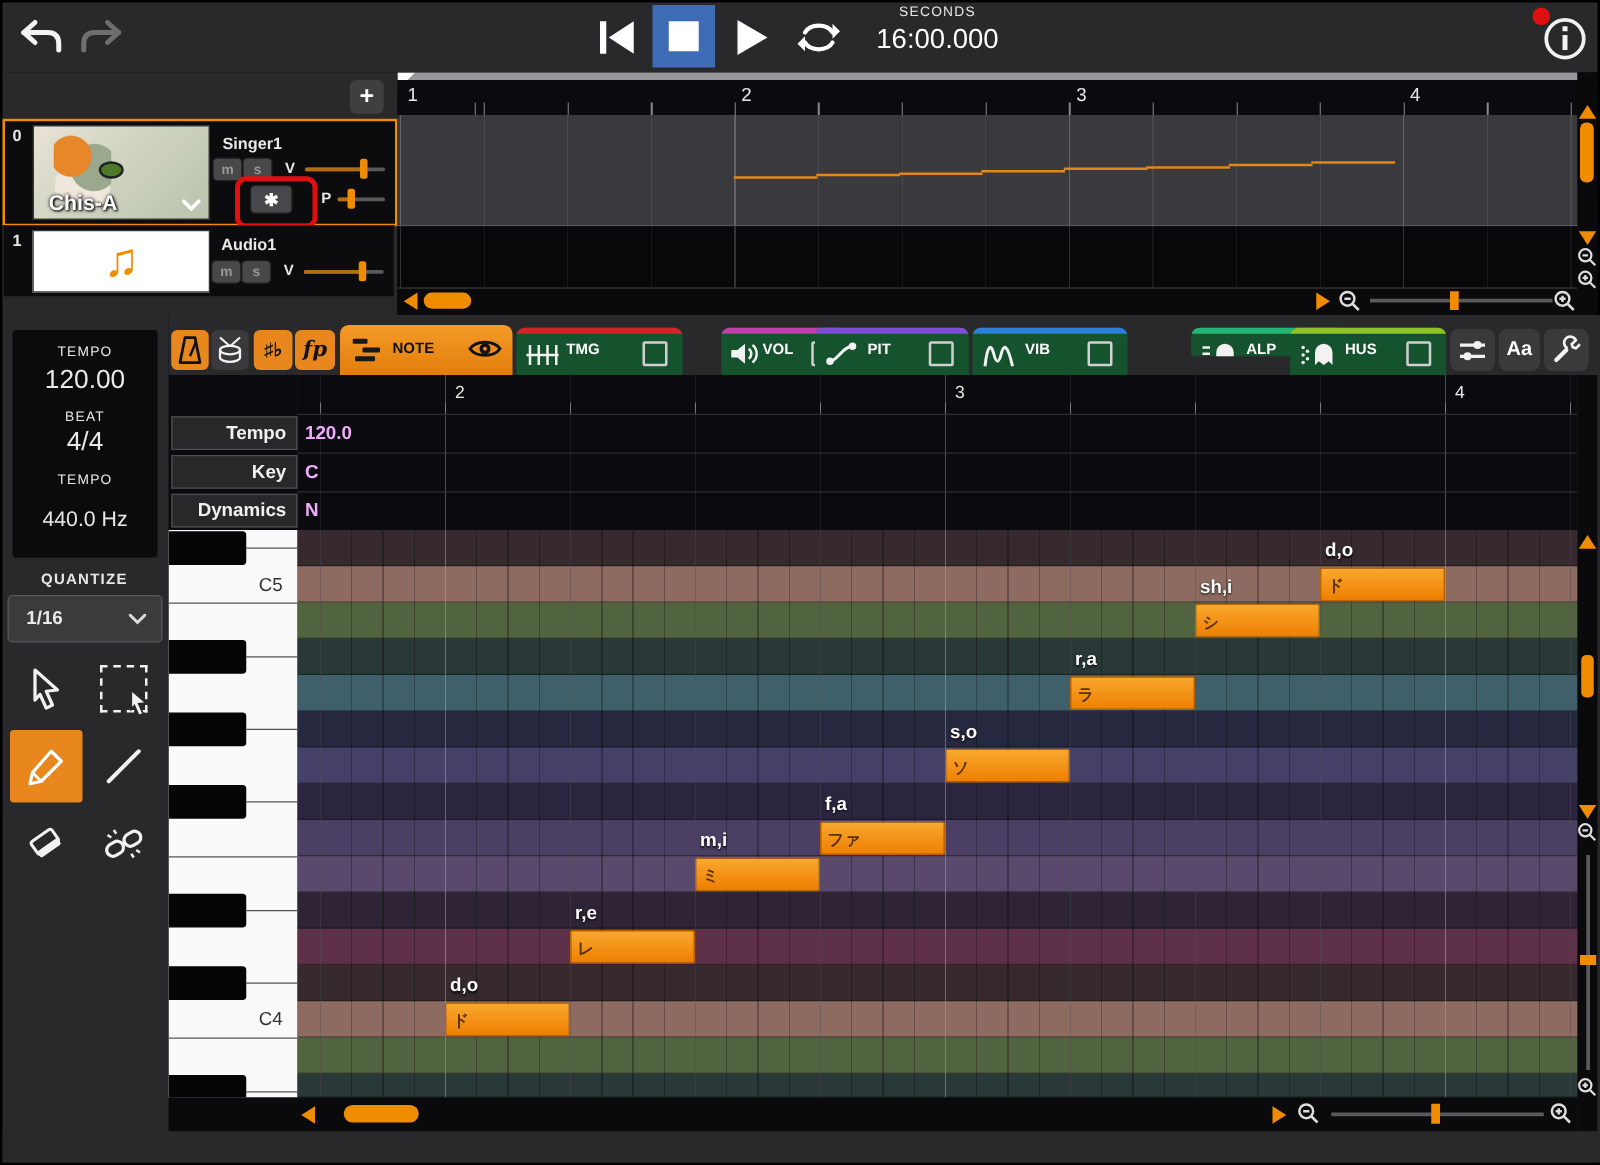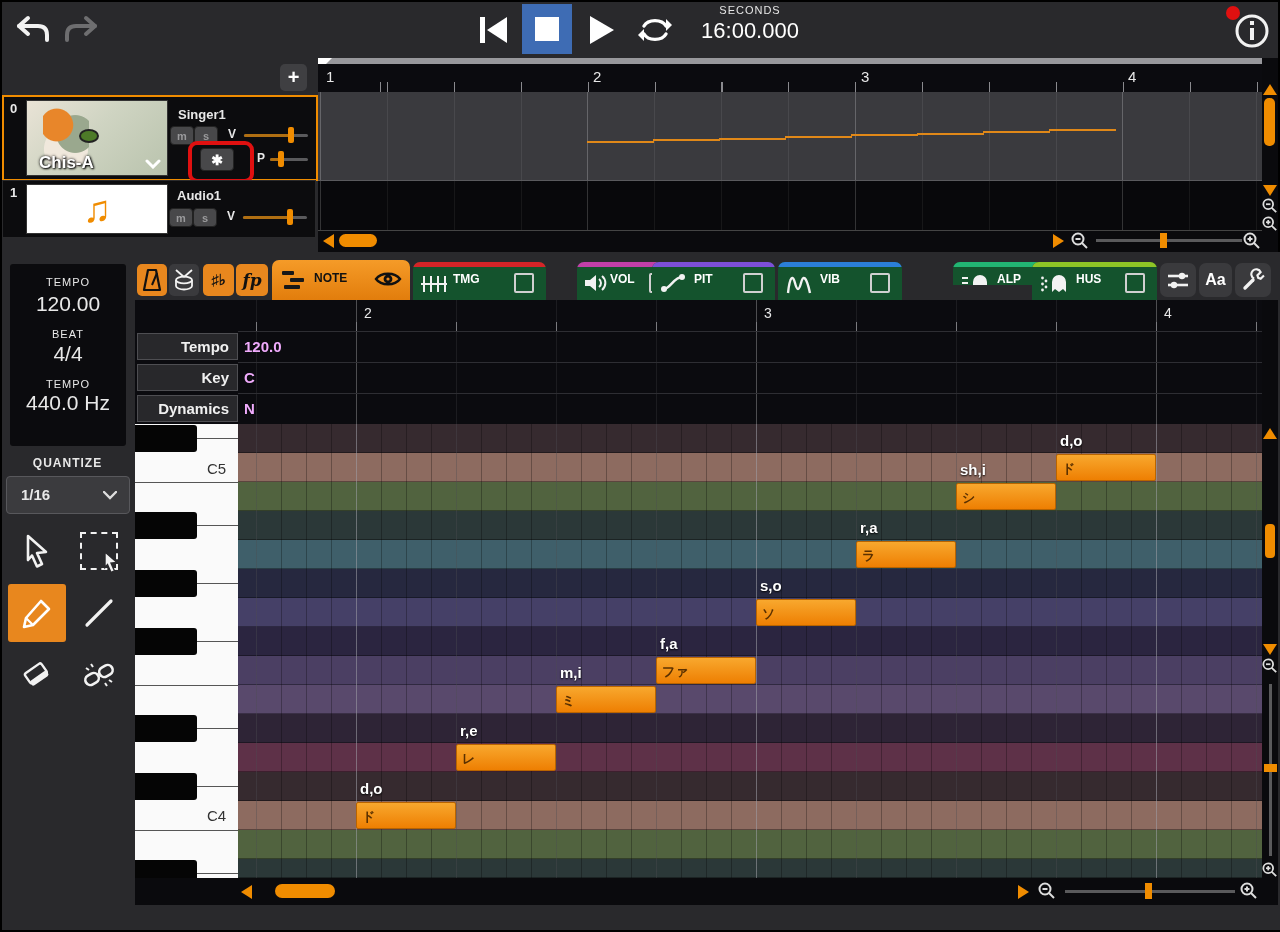--- a/index.html
+++ b/index.html
@@ -229,21 +229,21 @@
 </div>
 
 <div class="abs panel" style="left:2px;top:252px;width:133px;height:678px;"></div>
 
 <div class="abs" style="left:10px;top:264px;width:116px;height:182px;background:#0b0b0e;border-radius:3px;text-align:center;">
   <div class="lbl" style="font-size:11px;margin-top:12px;letter-spacing:1px;">TEMPO</div>
   <div class="lbl" style="font-size:21px;margin-top:4px;">120.00</div>
   <div class="lbl" style="font-size:11px;margin-top:12px;letter-spacing:1px;">BEAT</div>
   <div class="lbl" style="font-size:21px;margin-top:2px;">4/4</div>
   <div class="lbl" style="font-size:11px;margin-top:12px;letter-spacing:1px;">TEMPO</div>
-  <div class="lbl" style="font-size:21px;margin-top:1px;">440.0 Hz</div>
+  <div class="lbl" style="font-size:17px;margin-top:16px;">440.0 Hz</div>
 </div>
 
 <div class="abs lbl" style="left:0;top:456px;width:135px;text-align:center;font-size:12px;font-weight:bold;letter-spacing:1px;">QUANTIZE</div>
 <div class="abs" style="left:6px;top:476px;width:122px;height:36px;background:#3b3b3e;border:1px solid #58585c;border-radius:4px;">
   <span class="lbl" style="position:absolute;left:14px;top:9px;font-size:15px;font-weight:bold;">1/16</span>
   <span style="position:absolute;right:12px;top:14px;">
       <svg width="14" height="9" viewBox="0 0 14 9">
         <polyline points="1,1 7,7 13,1" fill="none" stroke="#ddd" stroke-width="2.4" stroke-linecap="round"></polyline>
       </svg>
     </span>

